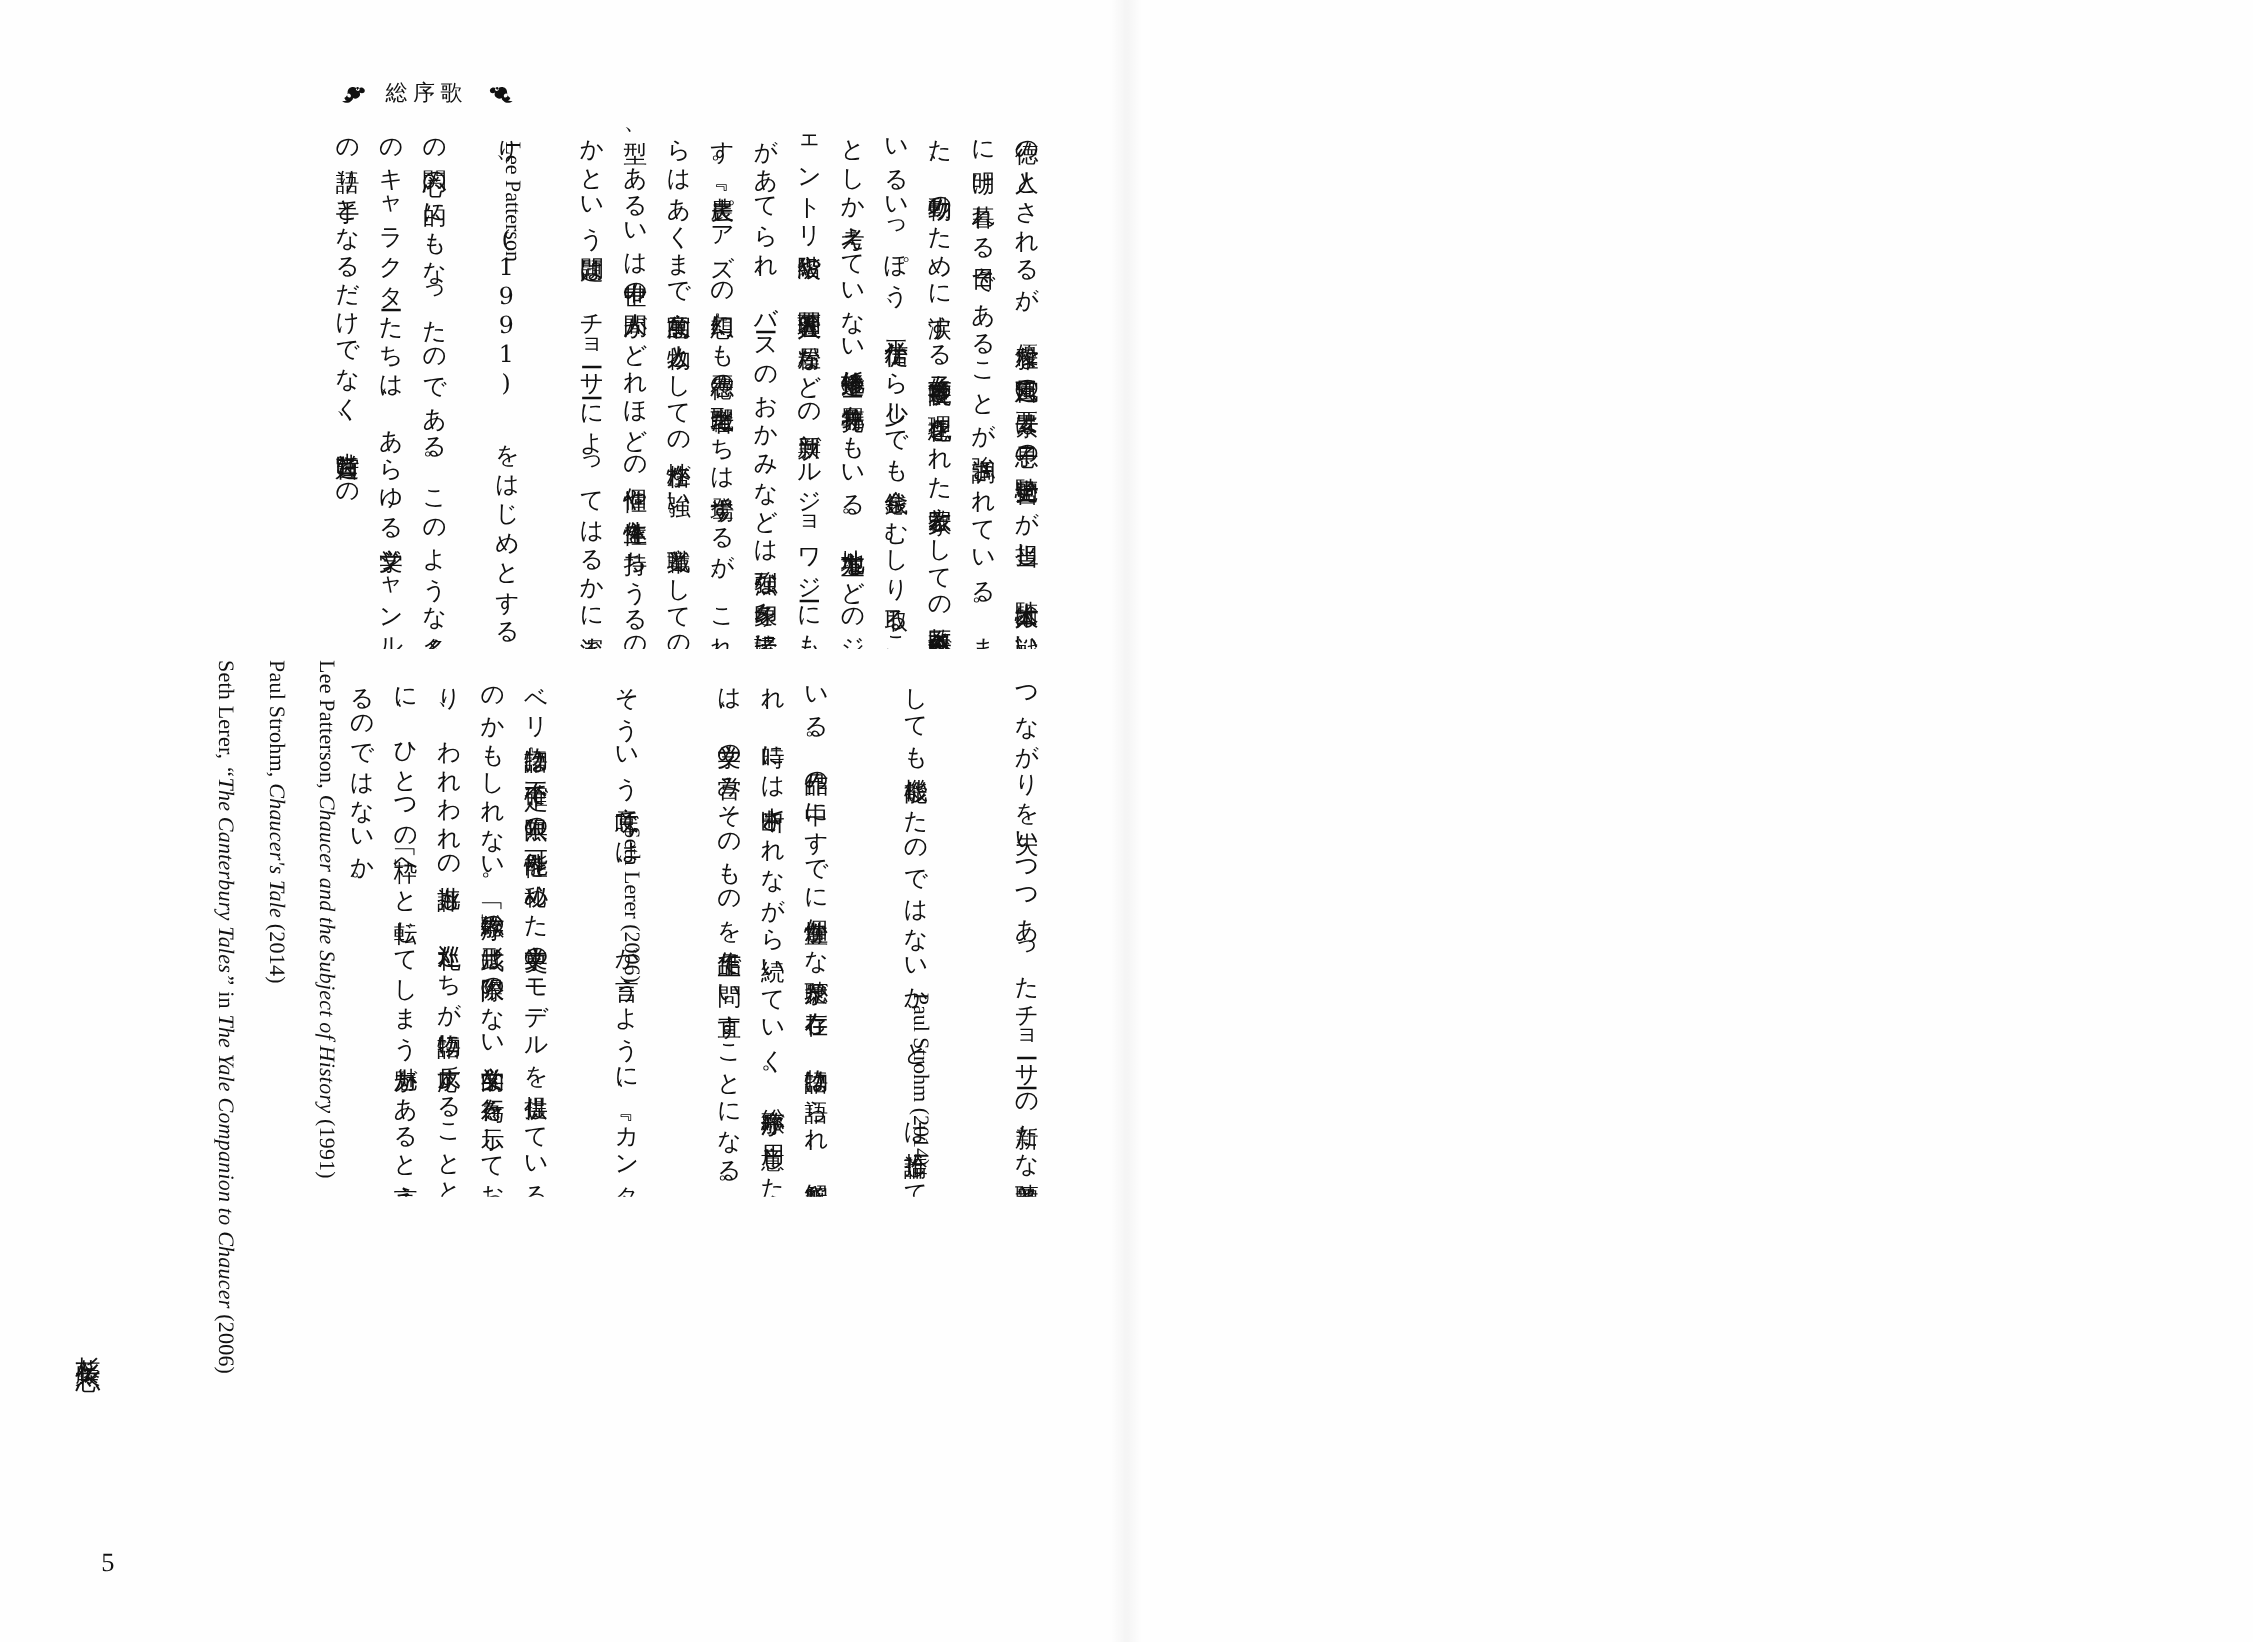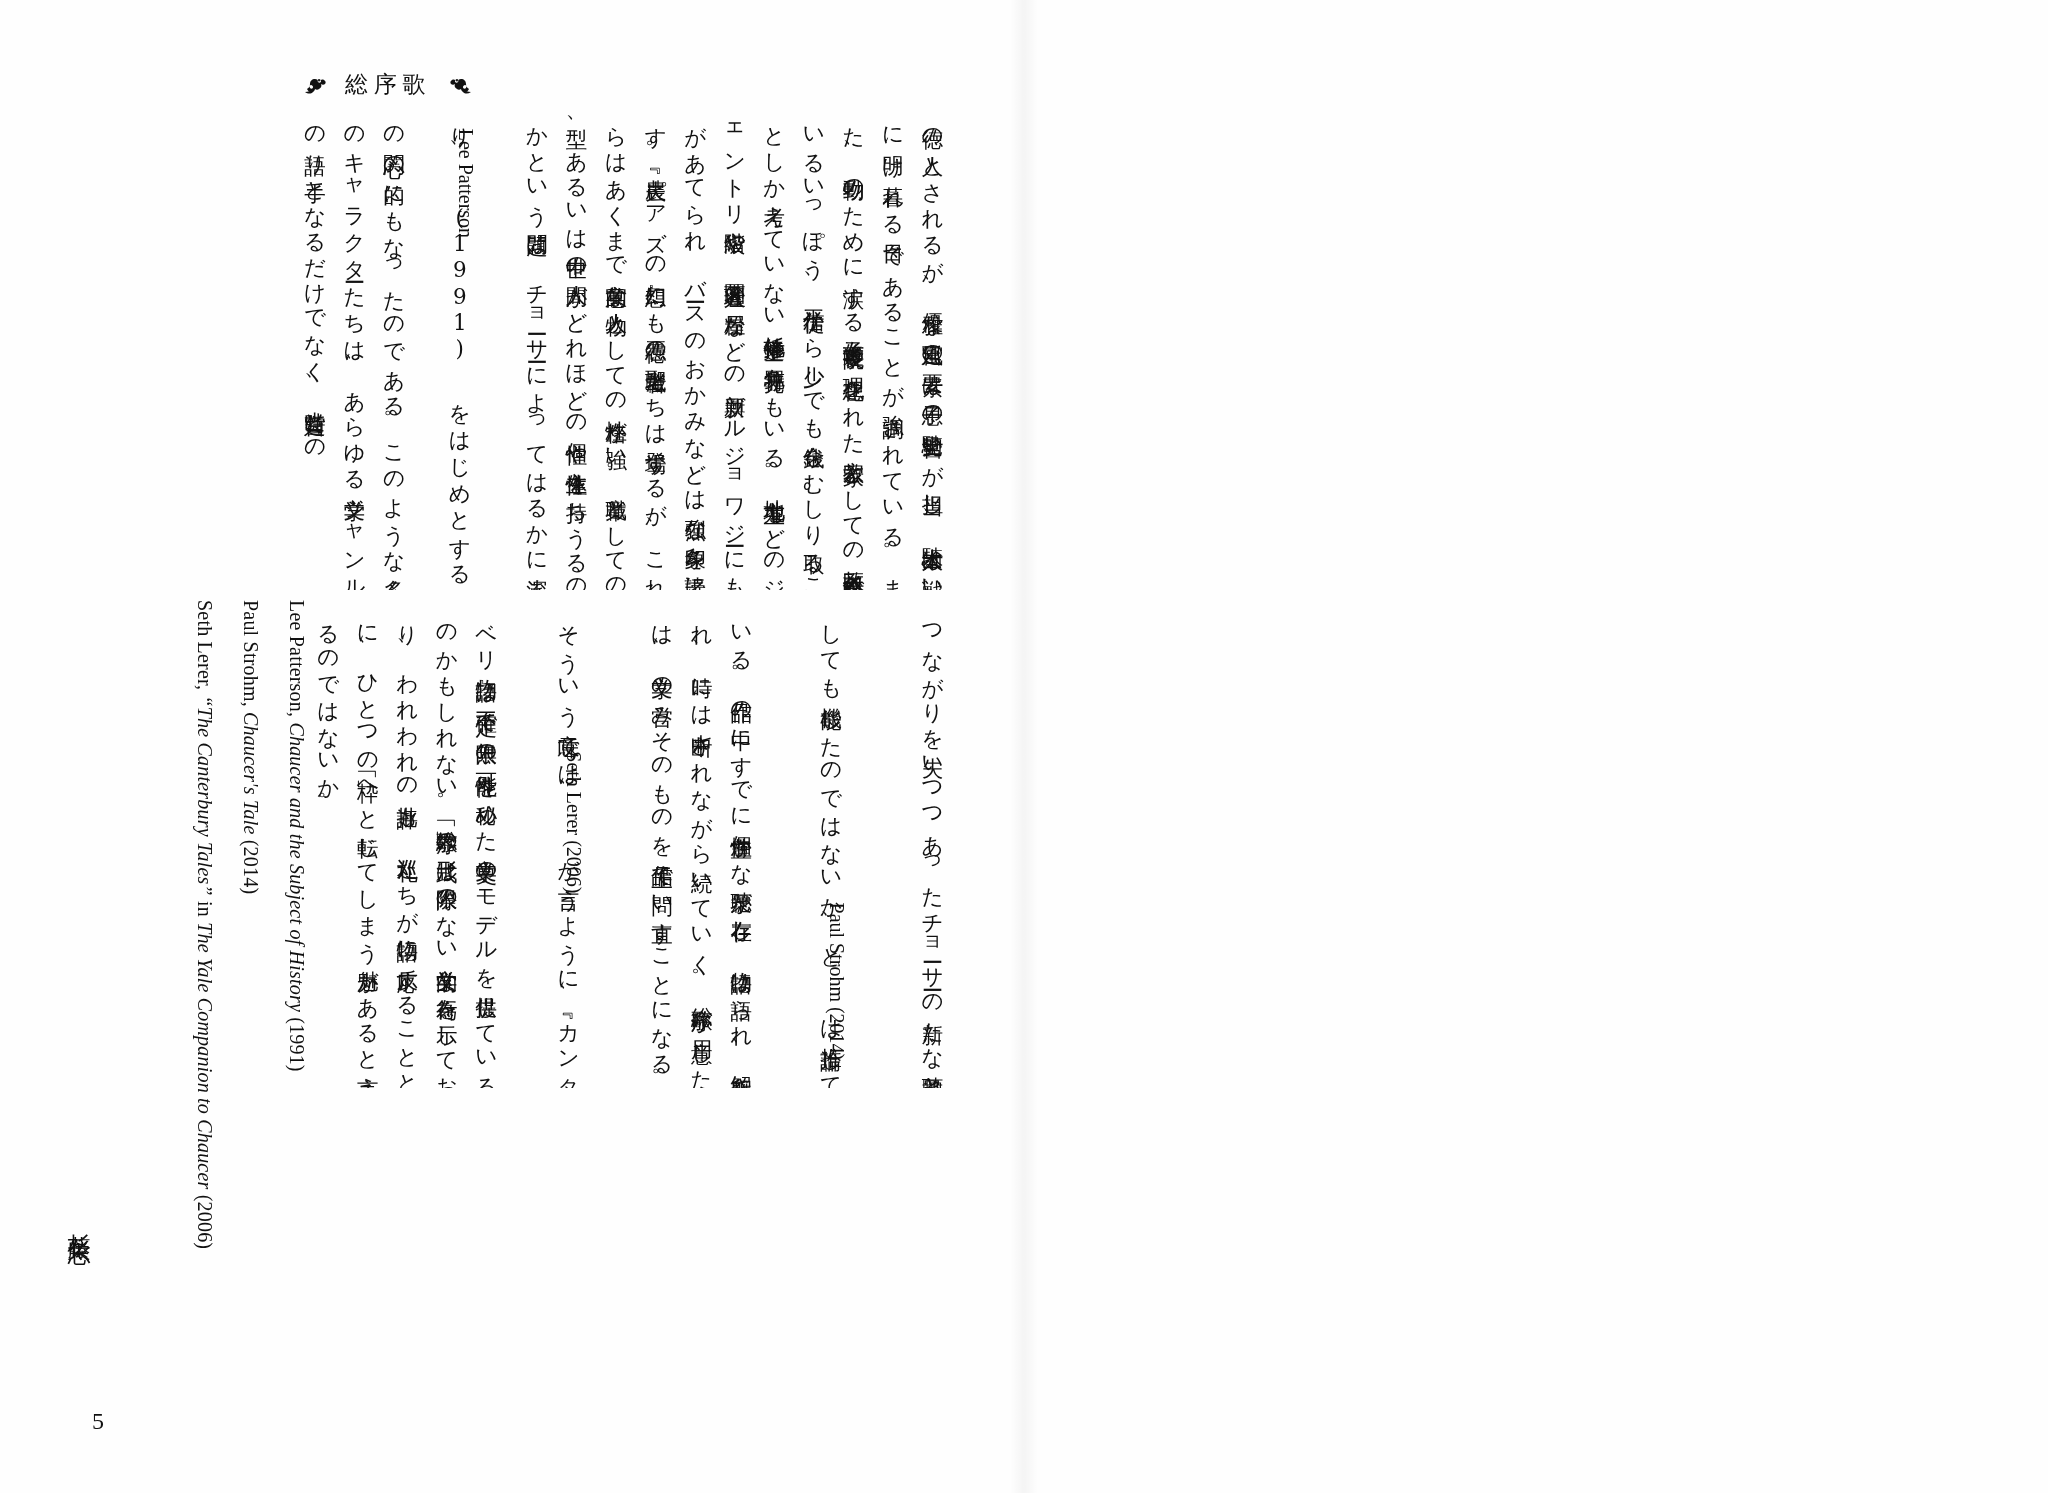--- a/index.html
+++ b/index.html
@@ -19,21 +19,21 @@
 
   
   .runhead{
     position:absolute;top:62px;height:44px;
     display:flex;align-items:center;justify-content:center;
     gap:16px;
     font-size:22px;letter-spacing:.22em;
     color:#111;
     font-family:"DejaVu Serif","Liberation Serif",serif;
   }
-  .runhead .title{font-size:23px;letter-spacing:.25em;font-weight:400;}
+  .runhead .title{font-size:20px;letter-spacing:.25em;font-weight:400;}
   .orn{
     width:26px;height:26px;display:inline-block;position:relative;
     color:#111;
   }
   .orn svg{display:block;width:26px;height:26px;}
   .orn.flip{transform:scaleX(-1);}
 
   .runhead-left{left:238px;width:300px;}
 
   

